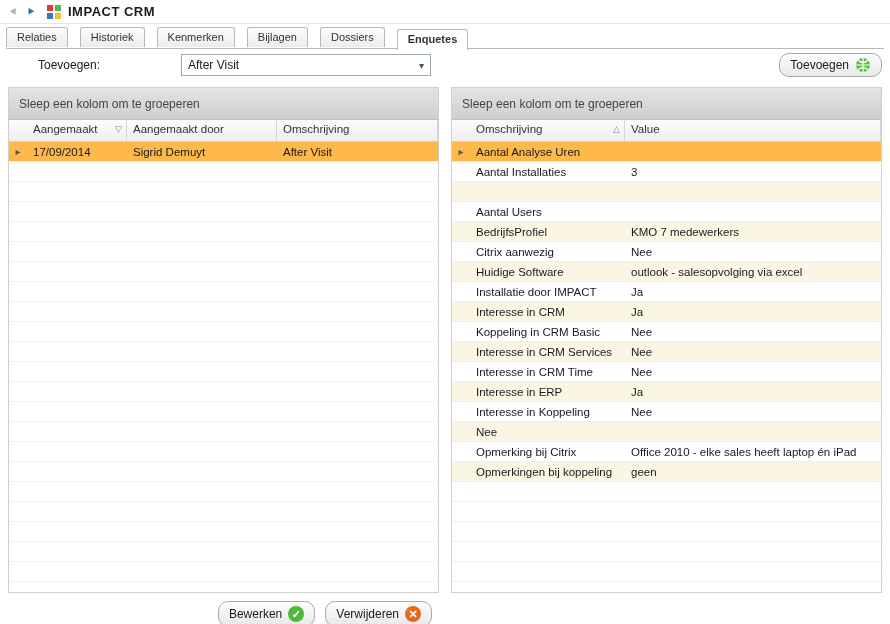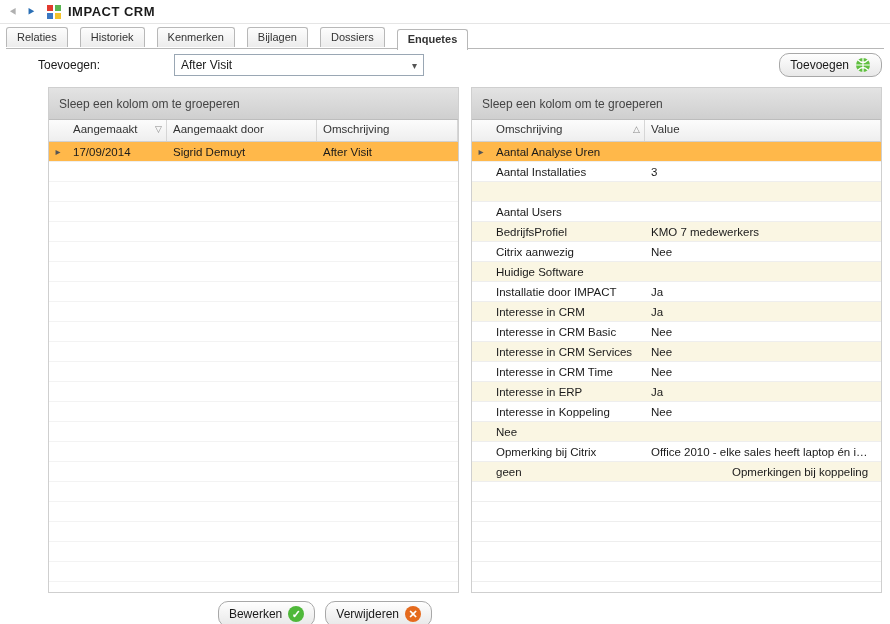--- a/index.html
+++ b/index.html
@@ -70,21 +70,21 @@
     height: 1px;
     background: #b8b8b8;
     margin: 0 6px;
   }
 
   
   .toolbar {
     display: flex;
     align-items: center;
     padding: 4px 8px;
-    gap: 16px;
+    gap: 23px;
   }
   .toolbar-label { width: 150px; padding-left: 30px; }
   .dropdown {
     width: 250px;
     height: 22px;
     border: 1px solid #9aa7b4;
     background: #fff;
     display: flex;
     align-items: center;
     justify-content: space-between;
@@ -108,21 +108,20 @@
   .btn-icon { width:16px; height:16px; display:flex; align-items:center; justify-content:center; }
   .globe-icon circle { fill:#5fbf3f; }
   .globe-icon path { stroke:#fff; stroke-width:1.2; fill:none; }
 
   
   .panels {
     display: flex;
     gap: 12px;
     padding: 6px 8px 4px 8px;
     height: 516px;
-    margin-left: 40px;
   }
   .panel {
     flex: 1;
     border: 1px solid #cfcfcf;
     display: flex;
     flex-direction: column;
     min-width: 0;
     background:#fff;
   }
   .group-bar {
@@ -330,34 +329,35 @@
           <div class="cell r-col-2">KMO 7 medewerkers</div>
         </div>
         <div class="row">
           <div class="row-handle"></div>
           <div class="cell r-col-1">Citrix aanwezig</div>
           <div class="cell r-col-2">Nee</div>
         </div>
         <div class="row alt">
           <div class="row-handle"></div>
           <div class="cell r-col-1">Huidige Software</div>
+          <div class="cell r-col-2">outlook - salesopvolging via excel</div>
         </div>
         <div class="row">
           <div class="row-handle"></div>
           <div class="cell r-col-1">Installatie door IMPACT</div>
           <div class="cell r-col-2">Ja</div>
         </div>
         <div class="row alt">
           <div class="row-handle"></div>
           <div class="cell r-col-1">Interesse in CRM</div>
           <div class="cell r-col-2">Ja</div>
         </div>
         <div class="row">
           <div class="row-handle"></div>
-          <div class="cell r-col-1">Interesse in CRM Basic</div>
+          <div class="cell r-col-1">Koppeling in CRM Basic</div>
           <div class="cell r-col-2">Nee</div>
         </div>
         <div class="row alt">
           <div class="row-handle"></div>
           <div class="cell r-col-1">Interesse in CRM Services</div>
           <div class="cell r-col-2">Nee</div>
         </div>
         <div class="row">
           <div class="row-handle"></div>
           <div class="cell r-col-1">Interesse in CRM Time</div>
@@ -377,22 +377,22 @@
           <div class="row-handle"></div>
           <div class="cell r-col-2">Nee</div>
         </div>
         <div class="row">
           <div class="row-handle"></div>
           <div class="cell r-col-1">Opmerking bij Citrix</div>
           <div class="cell r-col-2">Office 2010 - elke sales heeft laptop én iPad</div>
         </div>
         <div class="row alt">
           <div class="row-handle"></div>
+          <div class="cell r-col-1">Opmerkingen bij koppeling</div>
           <div class="cell r-col-2">geen</div>
-          <div class="cell r-col-1">Opmerkingen bij koppeling</div>
         </div>
         <div class="row"></div>
         <div class="row"></div>
         <div class="row"></div>
         <div class="row"></div>
         <div class="row"></div>
         <div class="row"></div>
       </div>
   </div>
 

